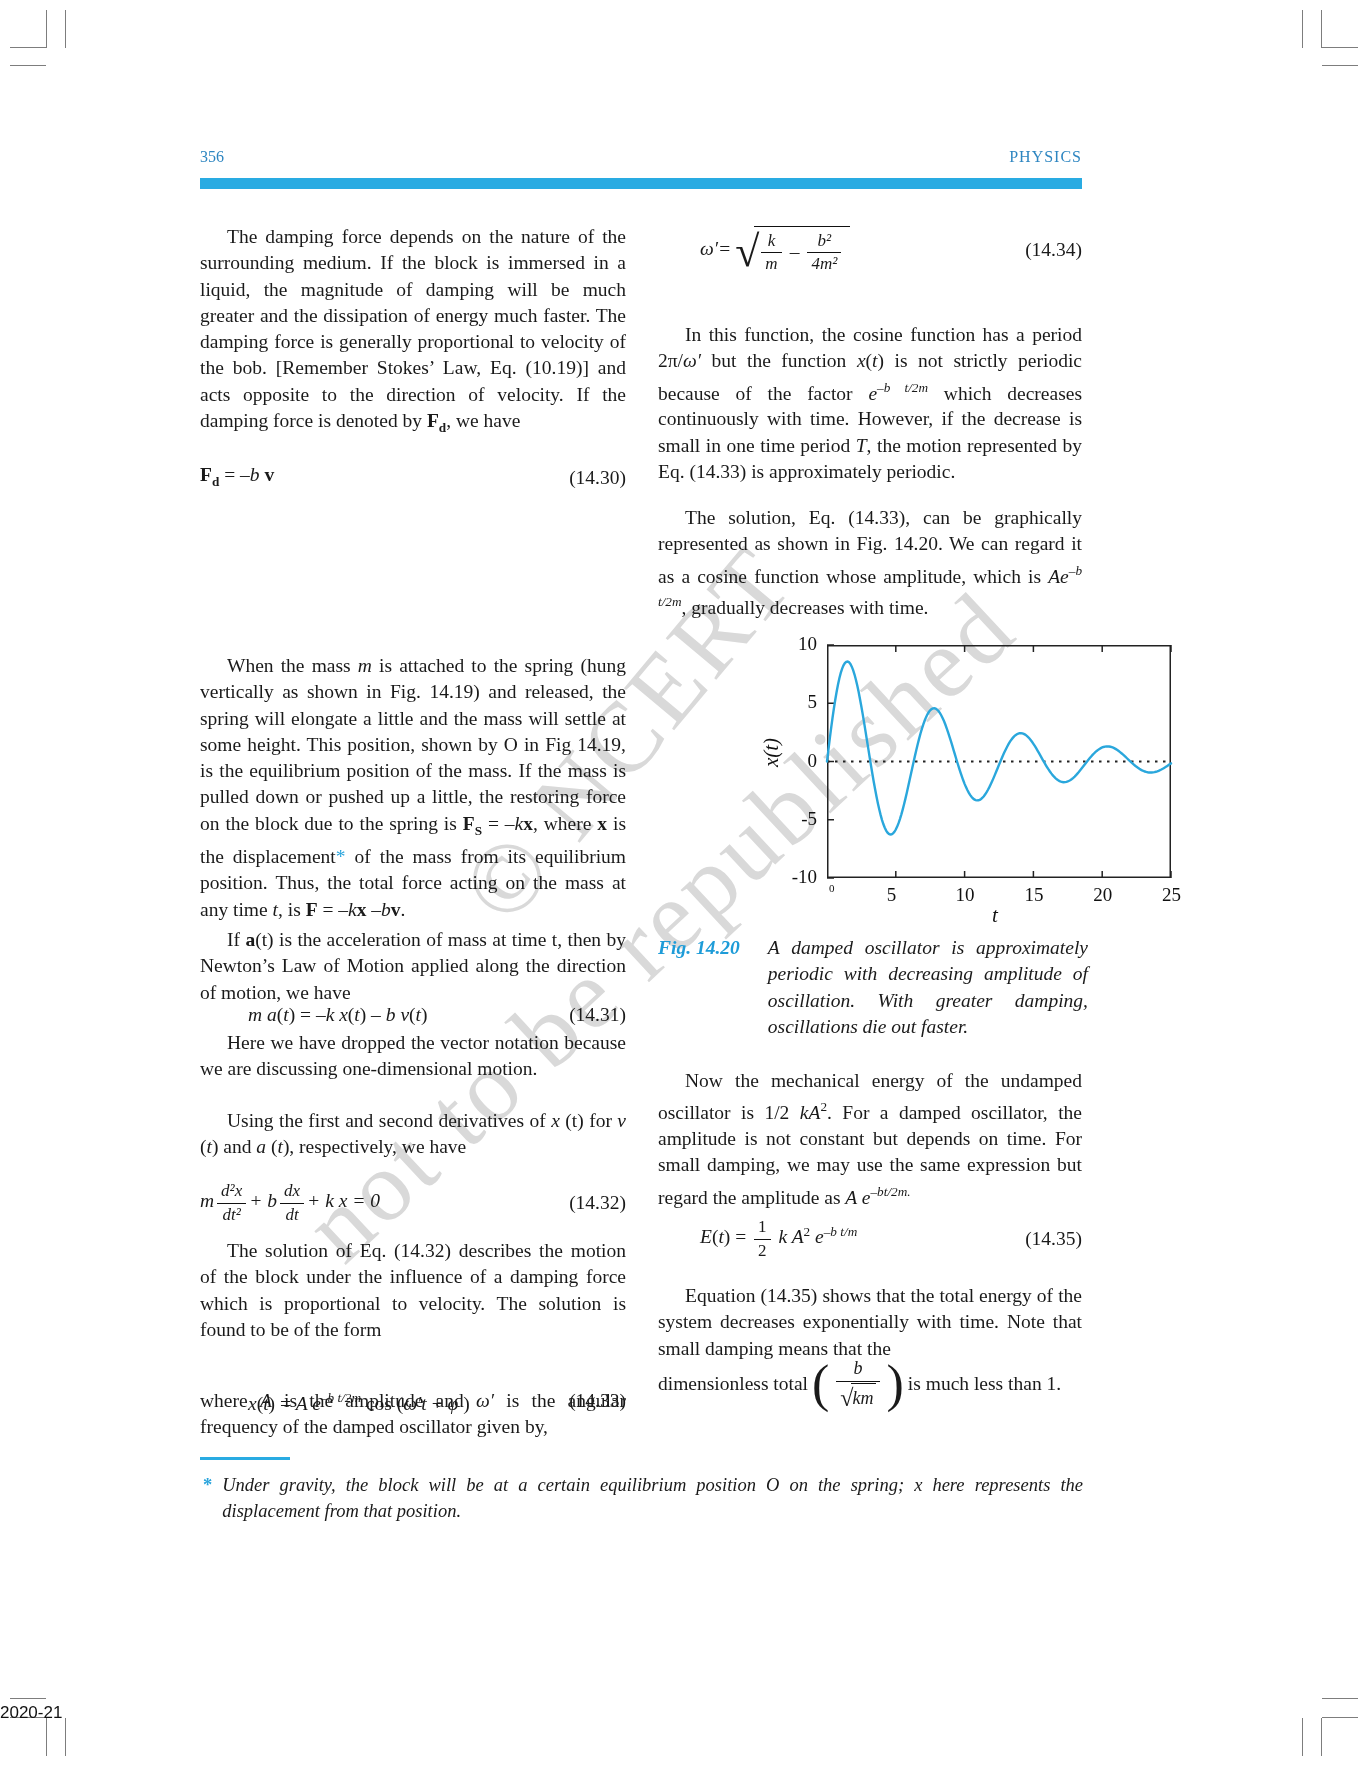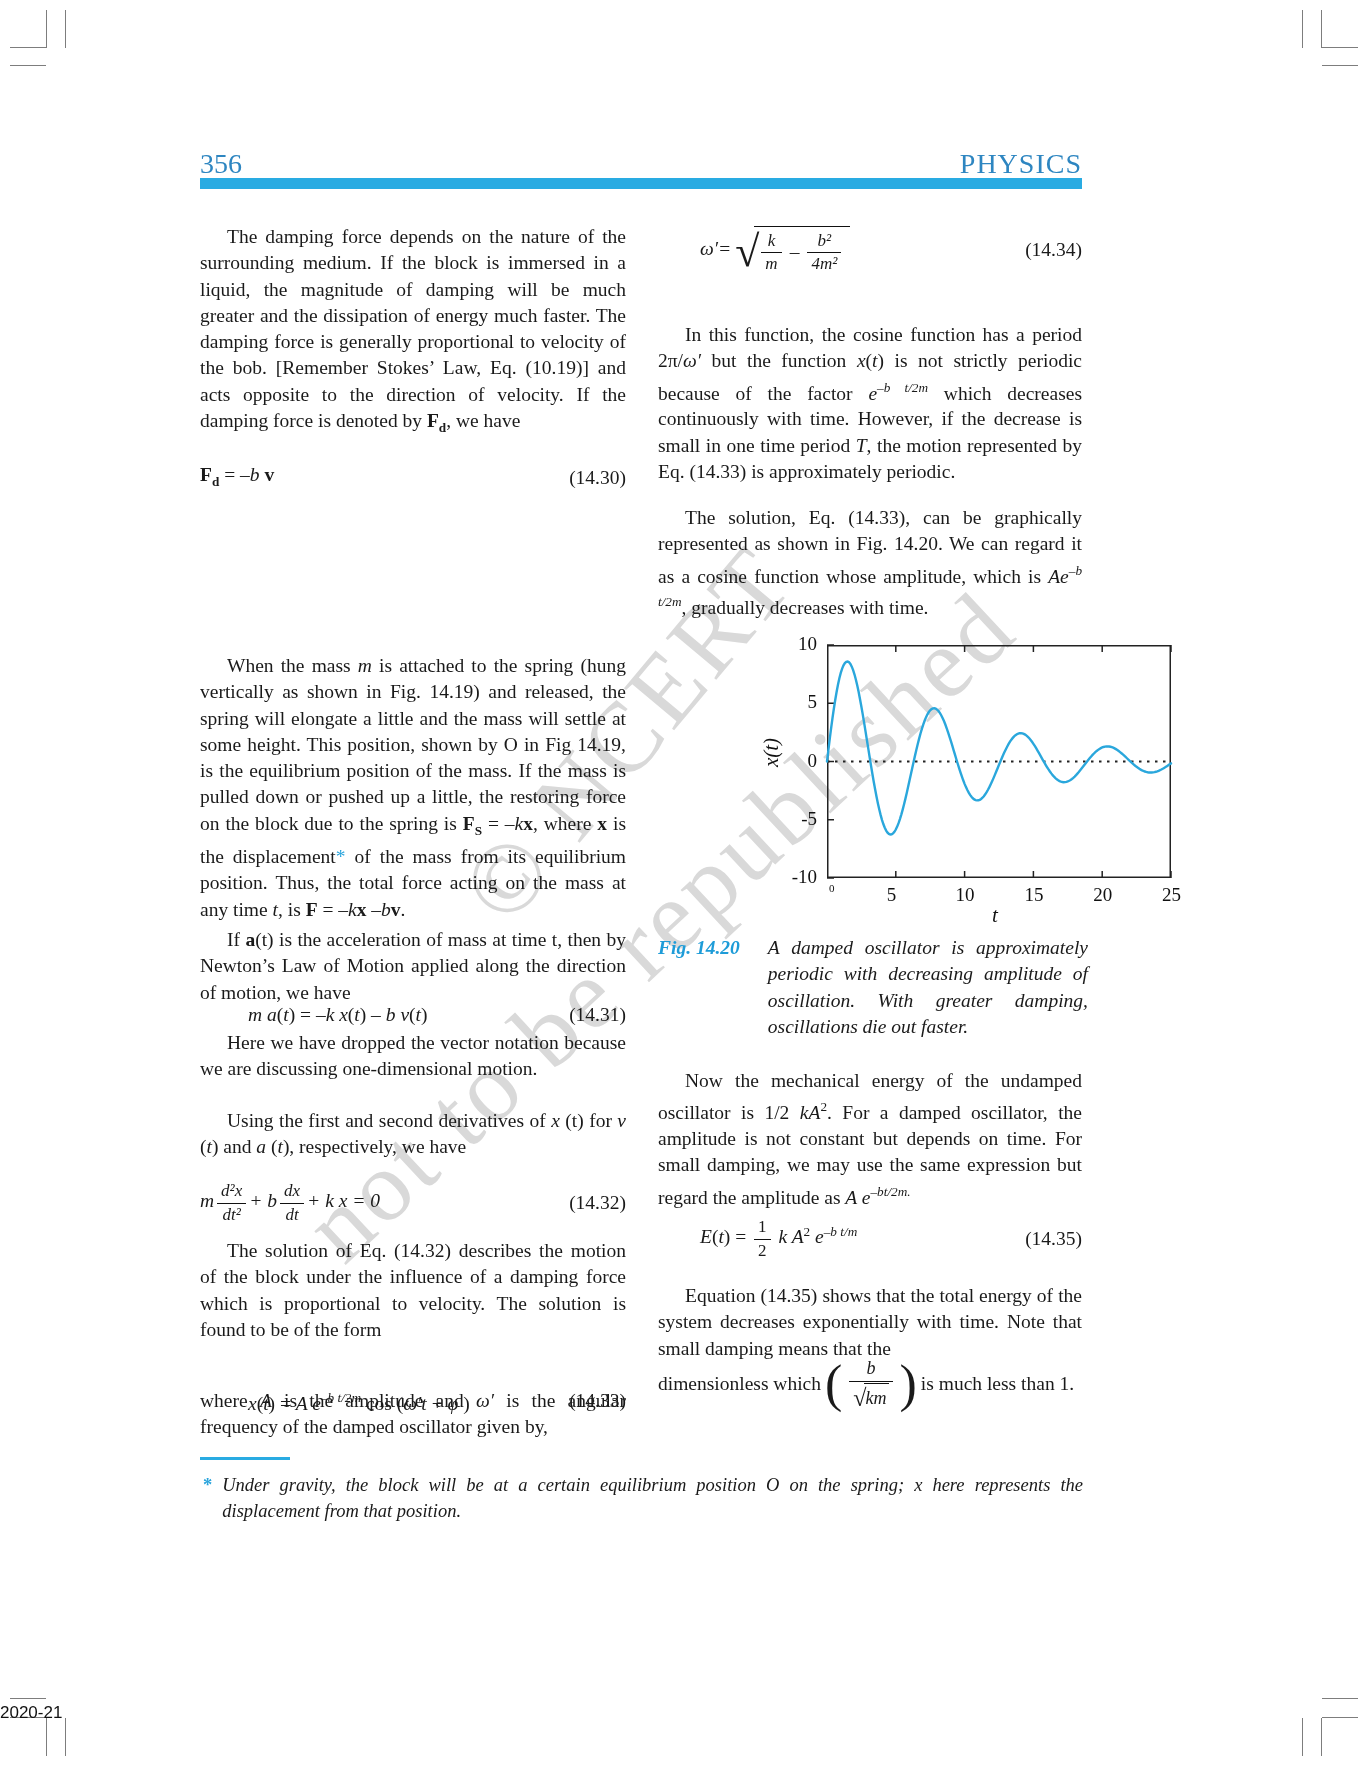--- a/index.html
+++ b/index.html
@@ -12,21 +12,21 @@
   .it{font-style:italic;}
   .bd{font-weight:bold;}
   .sb{vertical-align:sub;font-size:0.68em;}
   .sp{vertical-align:super;font-size:0.68em;}
   .bl{color:#2AA4DC;}
   .crop{position:absolute;background:#7d7d7d;}
   .wm{position:absolute;font-family:"Liberation Serif",serif;color:#d9d9d9;white-space:nowrap;
       z-index:1;letter-spacing:4px;}
   .content{z-index:2;}
   .hdr{display:flex;justify-content:space-between;align-items:flex-end;
-       font-size:28px;color:#2E86C1;}
+       font-size:16px;color:#2E86C1;}
   .hdr .title{letter-spacing:1px;}
   .accentbar{background:#29ABE2;}
   .eqrow{display:flex;justify-content:space-between;align-items:center;}
   .eqbody{white-space:nowrap;}
   .eqtag{white-space:nowrap;}
   .frac{display:inline-flex;flex-direction:column;vertical-align:middle;text-align:center;
         font-size:17px;line-height:1.2;margin:0 3px;}
   .frac .num{border-bottom:1.6px solid #111;padding:0 4px 1px 4px;}
   .frac .den{padding:1px 4px 0 4px;}
   .rad{display:inline-flex;align-items:stretch;vertical-align:middle;margin:0 4px;}
@@ -201,21 +201,21 @@
           <span class="num">1</span>
           <span class="den">2</span>
         </span><span><span class="it"> k A</span><span class="sp">2</span><span class="it"> e</span><span class="it sp">–b t/m</span></span>
     </span>
     <span class="eqtag">(14.35)</span>
   </div>
 
   <div class="blk serif just ind content" style="left:658px;top:1283px;width:424px;"><span>Equation (14.35) shows that the total energy of the system decreases exponentially with time. Note that small damping means that the</span></div>
 
   <div class="blk serif content" style="left:658px;top:1358px;width:430px;display:flex;align-items:center;gap:4px;">
-    <span>dimensionless which</span>
+    <span>dimensionless total</span>
     <span class="bigp">(</span>
     <span class="frac it" style="font-size:18px;">
       <span class="num">b</span>
       <span class="den" style="display:inline-flex;align-items:flex-end;">
           <span class="radsign sm">√</span>
           <span class="ovl">km</span>
         </span>
     </span>
     <span class="bigp">)</span>
     <span>is much less than 1.</span>

